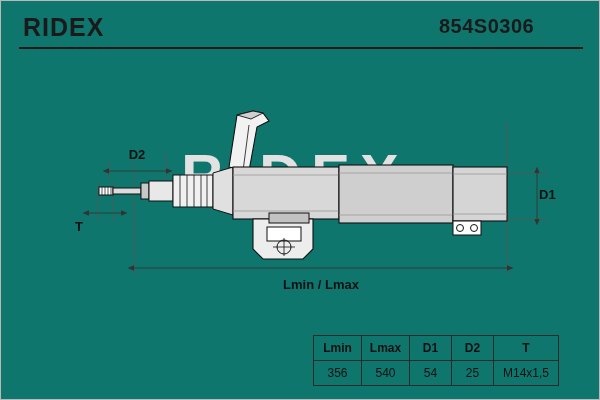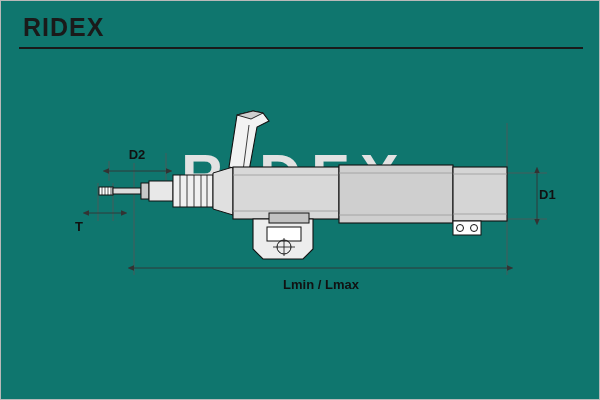--- a/index.html
+++ b/index.html
@@ -99,20 +99,21 @@
   .col-d2   { width: 41px; }
   .col-t    { width: 64px; }
 </style>
 </head>
 <body>
 
 <div id="page">
 
   <div class="brand"><span>RIDEX</span></div>
 
+  <div class="part-number">854S0306</div>
 
   <div class="header-rule"></div>
 
   <div class="watermark">RIDEX</div>
 
   <div class="drawing">
     <svg width="600" height="250" viewBox="0 0 600 250">
 
       <g stroke="#555" stroke-width="0.8" fill="none">
 
@@ -217,14 +218,34 @@
 
       <text x="538" y="146" font-family="Liberation Sans, sans-serif" font-size="13" font-weight="bold" fill="#111" text-anchor="start">D1</text>
 
       <text x="78" y="178" font-family="Liberation Sans, sans-serif" font-size="13" font-weight="bold" fill="#111" text-anchor="middle">T</text>
 
       <text x="320" y="236" font-family="Liberation Sans, sans-serif" font-size="13" font-weight="bold" fill="#111" text-anchor="middle">Lmin / Lmax</text>
 
     </svg>
   </div>
 
+  <table class="spec-table">
+    <thead>
+      <tr>
+        <th class="col-lmin">Lmin</th>
+        <th class="col-lmax">Lmax</th>
+        <th class="col-d1">D1</th>
+        <th class="col-d2">D2</th>
+        <th class="col-t">T</th>
+      </tr>
+    </thead>
+    <tbody>
+      <tr>
+        <td>356</td>
+        <td>540</td>
+        <td>54</td>
+        <td>25</td>
+        <td>M14x1,5</td>
+      </tr>
+    </tbody>
+  </table>
 
 </div>
 
 </body></html>

